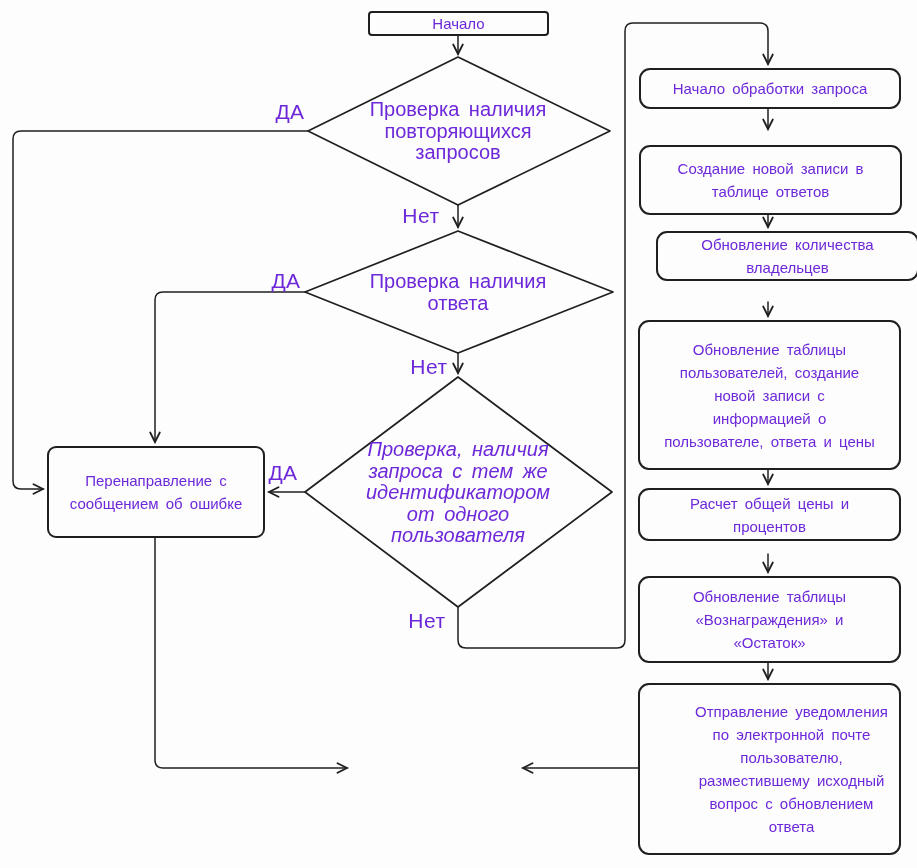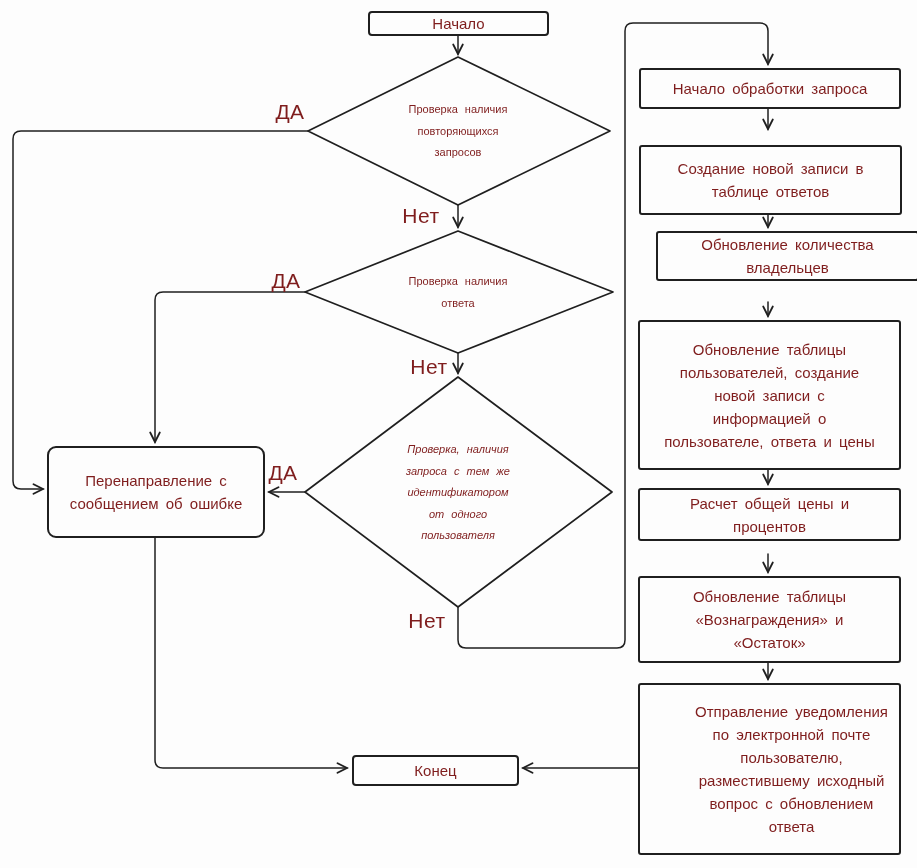--- a/index.html
+++ b/index.html
@@ -6,53 +6,53 @@
     margin: 0;
     padding: 0;
     background: #ffffff;
   }
   #canvas {
     position: relative;
     width: 917px;
     height: 868px;
     background: #fdfdfd;
     font-family: "Liberation Sans", sans-serif;
-    color: #7f1d1d;
+    color: #6d28d9;
     overflow: hidden;
   }
   svg.wires {
     position: absolute;
     left: 0;
     top: 0;
     width: 917px;
     height: 868px;
   }
   .node {
     position: absolute;
     box-sizing: border-box;
     display: flex;
     align-items: center;
     justify-content: center;
     text-align: center;
     border: 2px solid #1f1f1f;
-    border-radius: 3px;
+    border-radius: 11px;
     background: #fdfdfd;
     font-size: 15px;
     line-height: 23px;
     word-spacing: 3px;
     white-space: pre-line;
   }
   .terminator {
     border-radius: 4px;
   }
   .dtext {
     position: absolute;
     transform: translate(-50%, -50%);
     text-align: center;
-    font-size: 11px;
+    font-size: 20px;
     line-height: 21.5px;
     word-spacing: 4px;
     white-space: pre-line;
   }
   .elabel {
     position: absolute;
     transform: translate(-50%, -50%);
     font-size: 21px;
     letter-spacing: 0.5px;
   }
@@ -89,21 +89,20 @@
 
     <g fill="#fdfdfd" stroke="#1f1f1f" stroke-width="1.7" stroke-linejoin="round">
       <polygon points="458,57 610,131 458,205 308,131"></polygon>
       <polygon points="458,231 613,292 458,353 305,292"></polygon>
       <polygon points="458,377 612,492 458,607 305,492"></polygon>
     </g>
   </svg>
 
   <div class="node terminator" style="left:368px; top:11px; width:181px; height:25px;">Начало</div>
 
-  <div class="node terminator" style="left:352px; top:755px; width:167px; height:31px;">Конец</div>
 
   <div class="dtext" style="left:458px; top:131px;">Проверка наличия
 повторяющихся
 запросов</div>
 
   <div class="dtext" style="left:458px; top:292px;">Проверка наличия
 ответа</div>
 
   <div class="dtext" style="left:458px; top:493px;font-style:italic;">Проверка, наличия
 запроса с тем же

